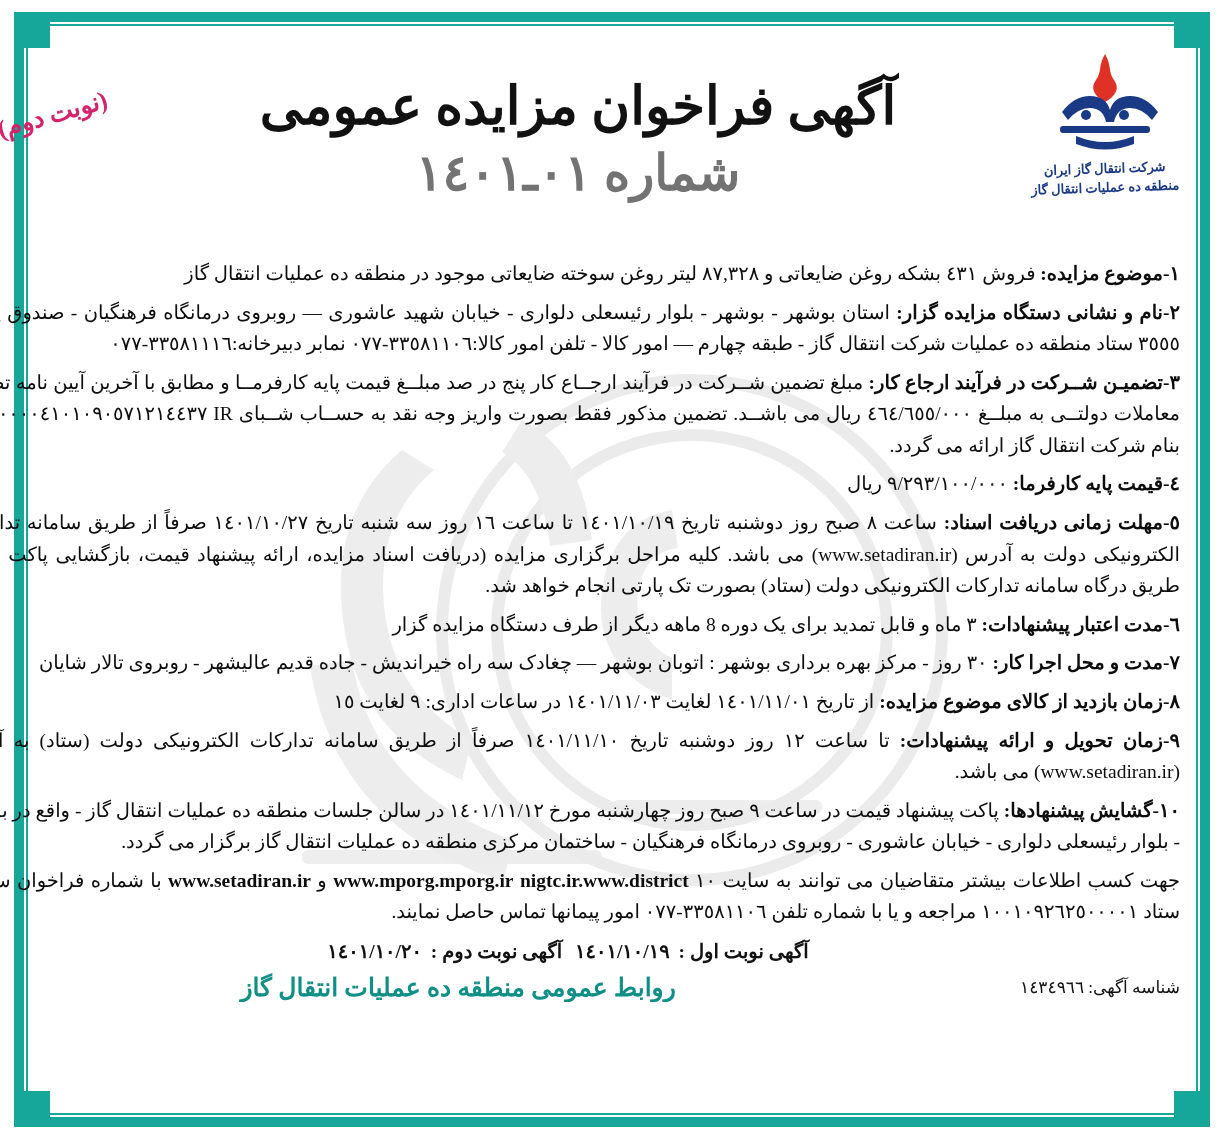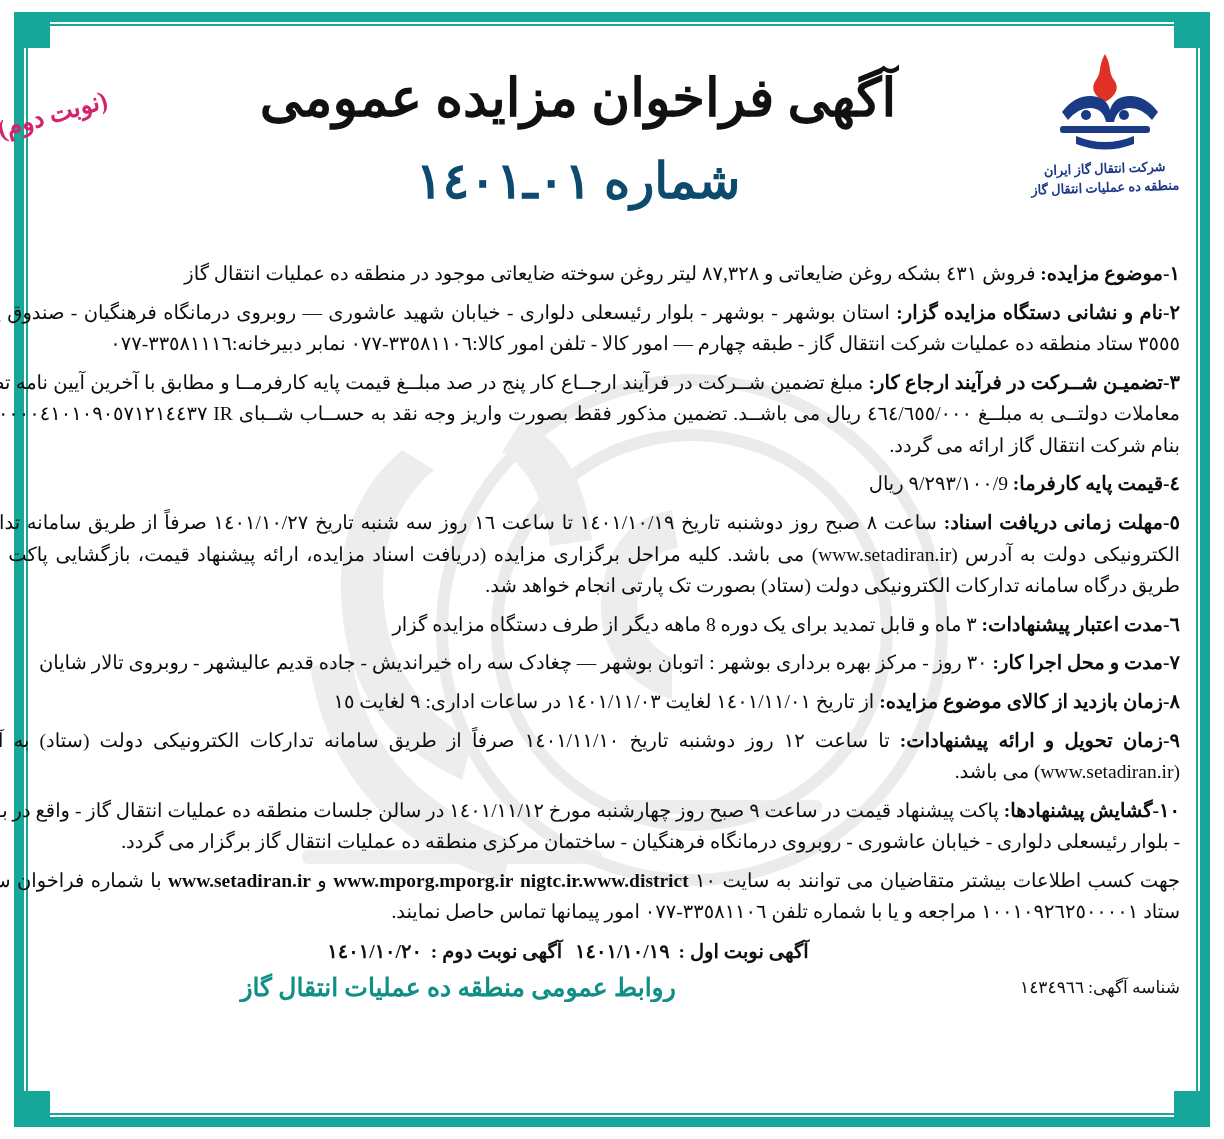--- a/index.html
+++ b/index.html
@@ -63,40 +63,40 @@
   }
 
   
   .header {
     position: relative;
     height: 210px;
   }
   .header-title-wrap {
     position: absolute;
     right: 150px;
-    top: 26px;
+    top: 34px;
     left: 170px;
     text-align: center;
   }
   .title-main {
     font-family: "Liberation Serif", serif;
     font-weight: bold;
     font-size: 53px;
     line-height: 1.15;
     letter-spacing: -1px;
     color: #111;
     white-space: nowrap;
   }
   .title-sub {
     font-family: "Liberation Serif", serif;
     font-weight: bold;
     font-size: 50px;
     line-height: 1.3;
-    color: #0c4a6e;
-    margin-top: 20px;
+    color: #737373;
+    margin-top: 4px;
     white-space: nowrap;
   }
   .nobat-badge {
     position: absolute;
     left: 40px;
     top: 58px;
     font-size: 25px;
     font-weight: bold;
     color: #d6226b;
     transform: rotate(-16deg);
@@ -274,21 +274,21 @@
 
       <div class="clause">
         <span class="num">٢-</span><span class="lbl">نام و نشانی دستگاه مزایده گزار:</span><span> استان بوشهر - بوشهر - بلوار رئیسعلی دلواری - خیابان شهید عاشوری — روبروی درمانگاه فرهنگیان - صندوق پستی ٣٥٥٥ ستاد منطقه ده عملیات شرکت انتقال گاز - طبقه چهارم — امور کالا - تلفن امور کالا:٣٣٥٨١١٠٦-٠٧٧    نمابر دبیرخانه:٣٣٥٨١١١٦-٠٧٧</span>
       </div>
 
       <div class="clause">
         <span class="num">٣-</span><span class="lbl">تضمیـن شــرکت در فرآیند ارجاع کار:</span><span> مبلغ تضمین شــرکت در فرآیند ارجــاع کار پنج در صد مبلــغ قیمت پایه کارفرمــا و مطابق با آخرین آیین نامه تضمین معاملات دولتــی به مبلــغ ٤٦٤/٦٥٥/٠٠٠ ریال می باشــد. تضمین مذکور فقط بصورت واریز وجه نقد به حســاب شــبای IR ٦٦٠١٠٠٠٠٤١٠١٠٩٠٥٧١٢١٤٤٣٧ بنام شرکت انتقال گاز ارائه می گردد.</span>
       </div>
 
       <div class="clause">
-        <span class="num">٤-</span><span class="lbl">قیمت پایه کارفرما:</span><span> ٩/٢٩٣/١٠٠/9 ریال</span>
+        <span class="num">٤-</span><span class="lbl">قیمت پایه کارفرما:</span><span> ٩/٢٩٣/١٠٠/٠٠٠ ریال</span>
       </div>
 
       <div class="clause">
         <span class="num">٥-</span><span class="lbl">مهلت زمانی دریافت اسناد:</span><span> ساعت ٨ صبح روز دوشنبه تاریخ ١٤٠١/١٠/١٩ تا ساعت ١٦ روز سه شنبه تاریخ ١٤٠١/١٠/٢٧ صرفاً از طریق سامانه تدارکات الکترونیکی دولت به آدرس (www.setadiran.ir) می باشد. کلیه مراحل برگزاری مزایده (دریافت اسناد مزایده، ارائه پیشنهاد قیمت، بازگشایی پاکت ها) از طریق درگاه سامانه تدارکات الکترونیکی دولت (ستاد) بصورت تک پارتی انجام خواهد شد.</span>
       </div>
 
       <div class="clause">
         <span class="num">٦-</span><span class="lbl">مدت اعتبار پیشنهادات:</span><span> ٣ ماه و قابل تمدید برای یک دوره 8 ماهه دیگر از طرف دستگاه مزایده گزار</span>
       </div>
 

